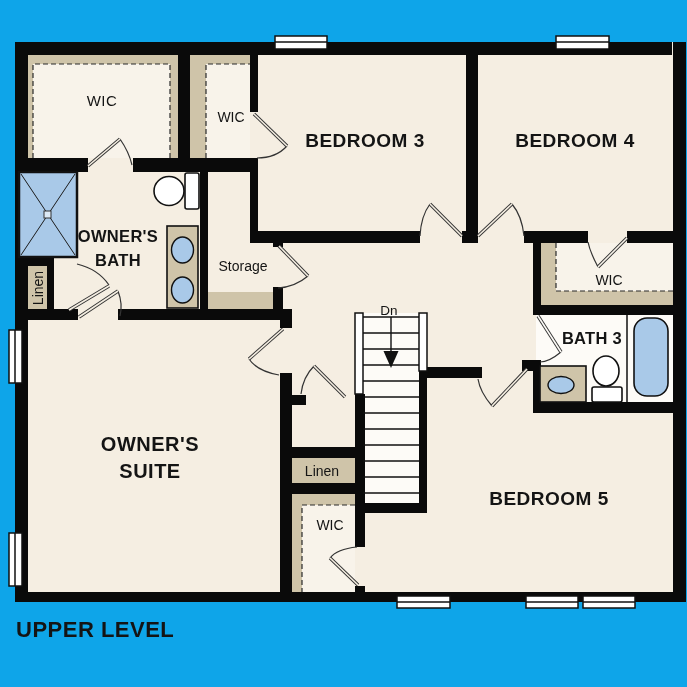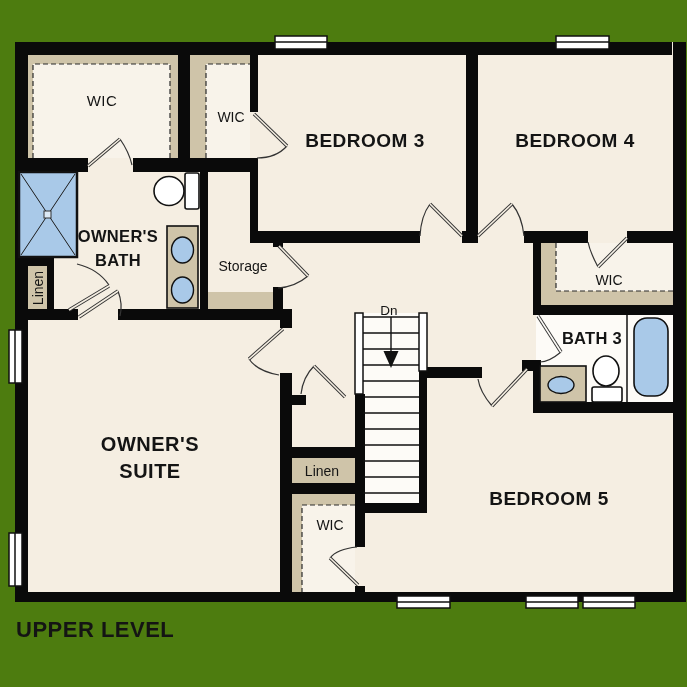--- a/index.html
+++ b/index.html
@@ -1,16 +1,16 @@
 <!DOCTYPE html>
 <html><head>
 <meta charset="utf-8">
 <style>
   html,body{margin:0;padding:0;background:#ffffff;}
-  .plan-wrap{position:relative;width:687px;height:687px;background:#4d7c0f;overflow:hidden;
+  .plan-wrap{position:relative;width:687px;height:687px;background:#0ea5e9;overflow:hidden;
              font-family:"Liberation Sans", sans-serif;}
   svg{position:absolute;left:0;top:0;}
   text{fill:#141414;}
   .room-label{font-weight:bold;font-size:19px;letter-spacing:.5px;}
   .room-label-sm{font-weight:bold;font-size:16.5px;letter-spacing:.3px;}
   .minor-label{font-weight:normal;font-size:14px;}
   .wic1-label{font-weight:normal;font-size:15px;letter-spacing:.5px;}
   .title-label{font-weight:bold;font-size:22px;letter-spacing:.5px;}
   .suite-label{font-weight:bold;font-size:20px;letter-spacing:.5px;}
   .dn-label{font-weight:normal;font-size:13.5px;}

